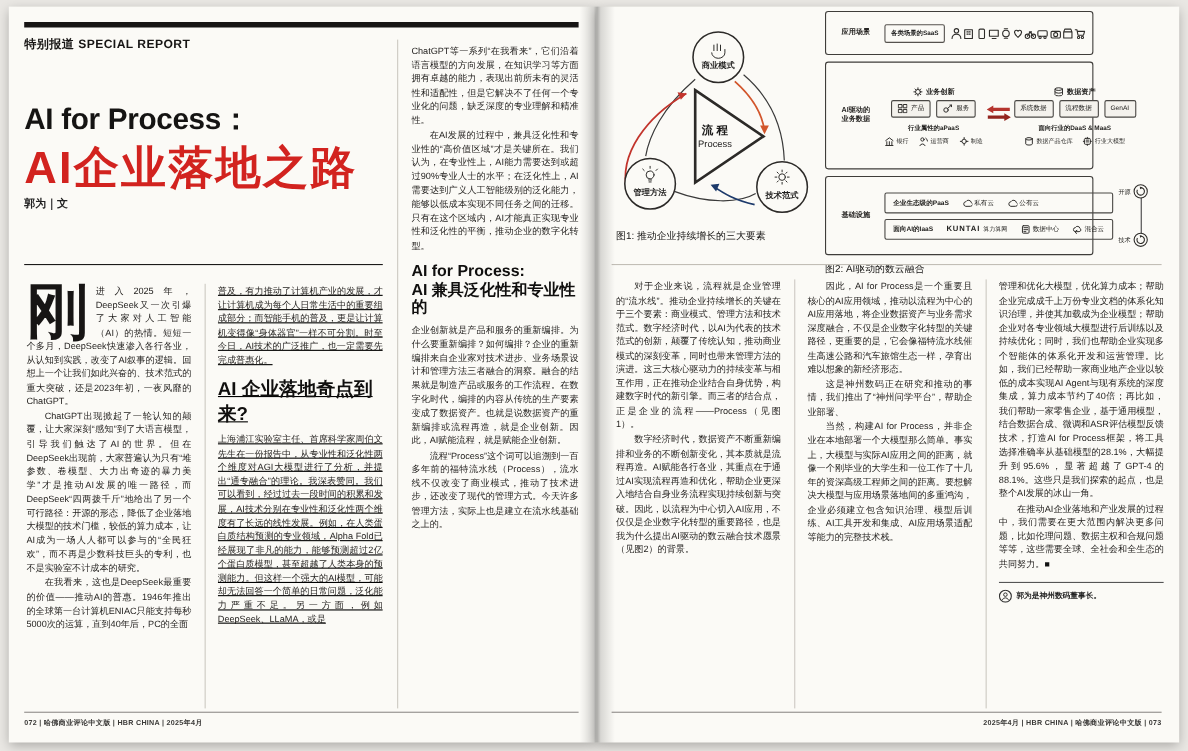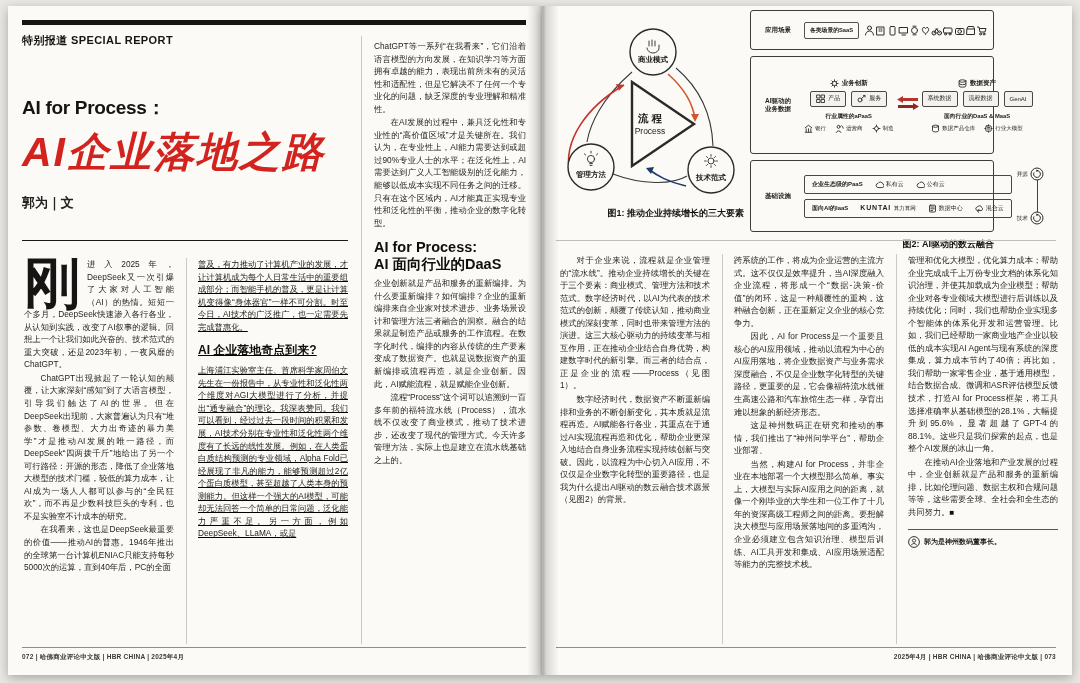--- a/index.html
+++ b/index.html
@@ -12,48 +12,48 @@
   .page{position:absolute;top:6px;height:669px;background:#fbfaf6;box-shadow:0 3px 10px rgba(0,0,0,.28);}
   .page-left{left:8px;width:534px;}
   .page-right{left:542px;width:530px;}
   .gutter{position:absolute;top:6px;left:527px;width:32px;height:669px;z-index:6;pointer-events:none;
     background:linear-gradient(90deg,rgba(0,0,0,0),rgba(0,0,0,.14) 40%,rgba(0,0,0,.30) 50%,rgba(0,0,0,.14) 60%,rgba(0,0,0,0));}
 
   
   .topbar{position:absolute;left:14px;right:16px;top:14px;height:5px;background:#171514;}
   .kicker{position:absolute;left:14px;top:27px;font-size:11px;font-weight:bold;letter-spacing:.4px;color:#171514;}
   .titleblock{position:absolute;left:14px;top:86px;width:322px;}
-  .title-en{font-size:19px;font-weight:bold;color:#151413;letter-spacing:-.3px;line-height:32px;}
-  .title-cn{font-size:41px;font-weight:bold;color:#d2231f;margin-top:6px;letter-spacing:2px;line-height:44px;font-style:italic;}
-  .byline{margin-top:20px;font-size:13px;font-weight:bold;color:#222;}
+  .title-en{font-size:27px;font-weight:bold;color:#151413;letter-spacing:-.3px;line-height:32px;}
+  .title-cn{font-size:41px;font-weight:bold;color:#d2231f;margin-top:6px;letter-spacing:2px;line-height:44px;}
+  .byline{margin-top:4px;font-size:10px;font-weight:bold;color:#222;}
   .title-rule{position:absolute;left:14px;width:326px;top:234px;border-top:1.6px solid #1b1a19;}
 
   
   .bodytext p{margin:0 0 1px;font-size:8.3px;line-height:12.55px;text-align:justify;color:#201e1c;}
   .bodytext p.ind{text-indent:2em;}
-  .h2{font-size:12px;font-weight:bold;margin:9px 0 5px;color:#100f0e;}
+  .h2{font-size:17px;font-weight:bold;margin:9px 0 5px;color:#100f0e;}
   .h2big{font-size:14.5px;line-height:16.5px;font-weight:bold;margin:10px 0 5px;color:#100f0e;}
   .dropcap{float:left;font-size:56px;line-height:44px;font-weight:bold;padding:3px 7px 0 0;color:#171514;}
   .endmark{font-size:8px;color:#111;}
 
   .lp-col1{position:absolute;left:16px;top:252px;width:150px;height:386px;overflow:hidden;}
   .lp-col2{position:absolute;left:190px;top:252px;width:150px;height:386px;overflow:hidden;text-decoration:underline;}
   .lp-col3{position:absolute;left:366px;top:34px;width:152px;height:604px;overflow:hidden;}
   .lp-div1{position:absolute;left:178px;top:252px;height:386px;border-left:1px solid #ccc9c2;}
   .lp-div2{position:absolute;left:353px;top:30px;height:608px;border-left:1px solid #ccc9c2;}
 
   .foot-rule{position:absolute;left:14px;right:16px;bottom:27px;border-top:1px solid #8f8d89;}
   .folio{position:absolute;bottom:13px;font-size:6.5px;font-weight:bold;color:#3a3937;letter-spacing:.25px;}
   .folio-left{left:14px;}
   .folio-right{right:16px;text-align:right;}
 
   
   .fig1{position:absolute;left:18px;top:16px;width:184px;}
   .fig2{position:absolute;left:208px;top:4px;width:244px;}
-  .figcap{text-align:right;font-weight:bold;font-size:9px;margin-top:5px;color:#151413;}
+  .figcap{text-align:left;font-weight:normal;font-size:9px;margin-top:5px;color:#151413;}
   .fig-rule{position:absolute;left:14px;right:16px;top:234px;border-top:1px solid #c2beb6;}
 
   .rp-col1{position:absolute;left:18px;top:248px;width:150px;height:390px;overflow:hidden;}
   .rp-col2{position:absolute;left:192px;top:248px;width:150px;height:390px;overflow:hidden;}
   .rp-col3{position:absolute;left:366px;top:248px;width:150px;height:390px;overflow:hidden;}
   .rp-div1{position:absolute;left:180px;top:248px;height:390px;border-left:1px solid #ccc9c2;}
   .rp-div2{position:absolute;left:354px;top:248px;height:390px;border-left:1px solid #ccc9c2;}
 
   .note-rule{border-top:1px solid #555;margin:10px 0 6px;width:100%;}
   .author-note{display:flex;gap:4px;align-items:center;font-size:7px;font-weight:bold;color:#222;}
@@ -120,21 +120,21 @@
     <p>普及，有力推动了计算机产业的发展，才让计算机成为每个人日常生活中的重要组成部分；而智能手机的普及，更是让计算机变得像“身体器官”一样不可分割。时至今日，AI技术的广泛推广，也一定需要先完成普惠化。</p>
     <div class="h2">AI 企业落地奇点到来?</div>
     <p>上海浦江实验室主任、首席科学家周伯文先生在一份报告中，从专业性和泛化性两个维度对AGI大模型进行了分析，并提出“通专融合”的理论。我深表赞同。我们可以看到，经过过去一段时间的积累和发展，AI技术分别在专业性和泛化性两个维度有了长远的线性发展。例如，在人类蛋白质结构预测的专业领域，Alpha Fold已经展现了非凡的能力，能够预测超过2亿个蛋白质模型，甚至超越了人类本身的预测能力。但这样一个强大的AI模型，可能却无法回答一个简单的日常问题，泛化能力严重不足。另一方面，例如DeepSeek、LLaMA，或是</p>
   </div>
 
   <div class="lp-col3 bodytext">
     <p>ChatGPT等一系列“在我看来”，它们沿着语言模型的方向发展，在知识学习等方面拥有卓越的能力，表现出前所未有的灵活性和适配性，但是它解决不了任何一个专业化的问题，缺乏深度的专业理解和精准性。</p>
     <p class="ind">在AI发展的过程中，兼具泛化性和专业性的“高价值区域”才是关键所在。我们认为，在专业性上，AI能力需要达到或超过90%专业人士的水平；在泛化性上，AI需要达到广义人工智能级别的泛化能力，能够以低成本实现不同任务之间的迁移。只有在这个区域内，AI才能真正实现专业性和泛化性的平衡，推动企业的数字化转型。</p>
     <div class="h2big">
       <div>AI for Process:</div>
-      <div>AI 面向行业的DaaS</div>
+      <div>AI 兼具泛化性和专业性的</div>
     </div>
     <p>企业创新就是产品和服务的重新编排。为什么要重新编排？如何编排？企业的重新编排来自企业家对技术进步、业务场景设计和管理方法三者融合的洞察。融合的结果就是制造产品或服务的工作流程。在数字化时代，编排的内容从传统的生产要素变成了数据资产。也就是说数据资产的重新编排或流程再造，就是企业创新。因此，AI赋能流程，就是赋能企业创新。</p>
     <p class="ind">流程“Process”这个词可以追溯到一百多年前的福特流水线（Process），流水线不仅改变了商业模式，推动了技术进步，还改变了现代的管理方式。今天许多管理方法，实际上也是建立在流水线基础之上的。</p>
   </div>
 
   <div class="foot-rule"></div>
   <div class="folio folio-left">072 | 哈佛商业评论中文版 | HBR CHINA | 2025年4月</div>
 </div>
 
 <div class="page page-right">
@@ -405,29 +405,28 @@
   <div class="fig-rule"></div>
   <div class="rp-div1"></div>
   <div class="rp-div2"></div>
 
   <div class="rp-col1 bodytext">
     <p class="ind">对于企业来说，流程就是企业管理的“流水线”。推动企业持续增长的关键在于三个要素：商业模式、管理方法和技术范式。数字经济时代，以AI为代表的技术范式的创新，颠覆了传统认知，推动商业模式的深刻变革，同时也带来管理方法的演进。这三大核心驱动力的持续变革与相互作用，正在推动企业结合自身优势，构建数字时代的新引擎。而三者的结合点，正是企业的流程——Process（见图1）。</p>
     <p class="ind">数字经济时代，数据资产不断重新编排和业务的不断创新变化，其本质就是流程再造。AI赋能各行各业，其重点在于通过AI实现流程再造和优化，帮助企业更深入地结合自身业务流程实现持续创新与突破。因此，以流程为中心切入AI应用，不仅仅是企业数字化转型的重要路径，也是我为什么提出AI驱动的数云融合技术愿景（见图2）的背景。</p>
   </div>
 
   <div class="rp-col2 bodytext">
-    <p>跨系统的工作，将成为企业运营的主流方式。这不仅仅是效率提升，当AI深度融入企业流程，将形成一个“数据-决策-价值”的闭环，这是一种颠覆性的重构，这种融合创新，正在重新定义企业的核心竞争力。</p>
     <p class="ind">因此，AI for Process是一个重要且核心的AI应用领域，推动以流程为中心的AI应用落地，将企业数据资产与业务需求深度融合，不仅是企业数字化转型的关键路径，更重要的是，它会像福特流水线催生高速公路和汽车旅馆生态一样，孕育出难以想象的新经济形态。</p>
     <p class="ind">这是神州数码正在研究和推动的事情，我们推出了“神州问学平台”，帮助企业部署、</p>
     <p class="ind">当然，构建AI for Process，并非企业在本地部署一个大模型那么简单。事实上，大模型与实际AI应用之间的距离，就像一个刚毕业的大学生和一位工作了十几年的资深高级工程师之间的距离。要想解决大模型与应用场景落地间的多重鸿沟，企业必须建立包含知识治理、模型后训练、AI工具开发和集成、AI应用场景适配等能力的完整技术栈。</p>
   </div>
 
   <div class="rp-col3 bodytext">
     <p>管理和优化大模型，优化算力成本；帮助企业完成成千上万份专业文档的体系化知识治理，并使其加载成为企业模型；帮助企业对各专业领域大模型进行后训练以及持续优化；同时，我们也帮助企业实现多个智能体的体系化开发和运营管理。比如，我们已经帮助一家商业地产企业以较低的成本实现AI Agent与现有系统的深度集成，算力成本节约了40倍；再比如，我们帮助一家零售企业，基于通用模型，结合数据合成、微调和ASR评估模型反馈技术，打造AI for Process框架，将工具选择准确率从基础模型的28.1%，大幅提升到95.6%，显著超越了GPT-4的88.1%。这些只是我们探索的起点，也是整个AI发展的冰山一角。</p>
-    <p class="ind"><span>在推动AI企业落地和产业发展的过程中，企业创新就是产品和服务的重新编排，比如伦理问题、数据主权和合规问题等等，这些需要全球、全社会和全生态的共同努力。</span><span class="endmark">■</span></p>
+    <p class="ind"><span>在推动AI企业落地和产业发展的过程中，我们需要在更大范围内解决更多问题，比如伦理问题、数据主权和合规问题等等，这些需要全球、全社会和全生态的共同努力。</span><span class="endmark">■</span></p>
     <div class="note-rule"></div>
     <div class="author-note">
       <svg width="12" height="12" viewBox="0 0 12 12">
         <circle cx="6" cy="6" r="5.4" fill="none" stroke="#333" stroke-width="1"></circle>
         <circle cx="6" cy="4.6" r="1.6" fill="none" stroke="#333" stroke-width=".9"></circle>
         <path d="M3.2,9.4 a3,3 0 0 1 5.6,0" fill="none" stroke="#333" stroke-width=".9"></path>
       </svg>
       <span>郭为是神州数码董事长。</span>
     </div>
   </div>

